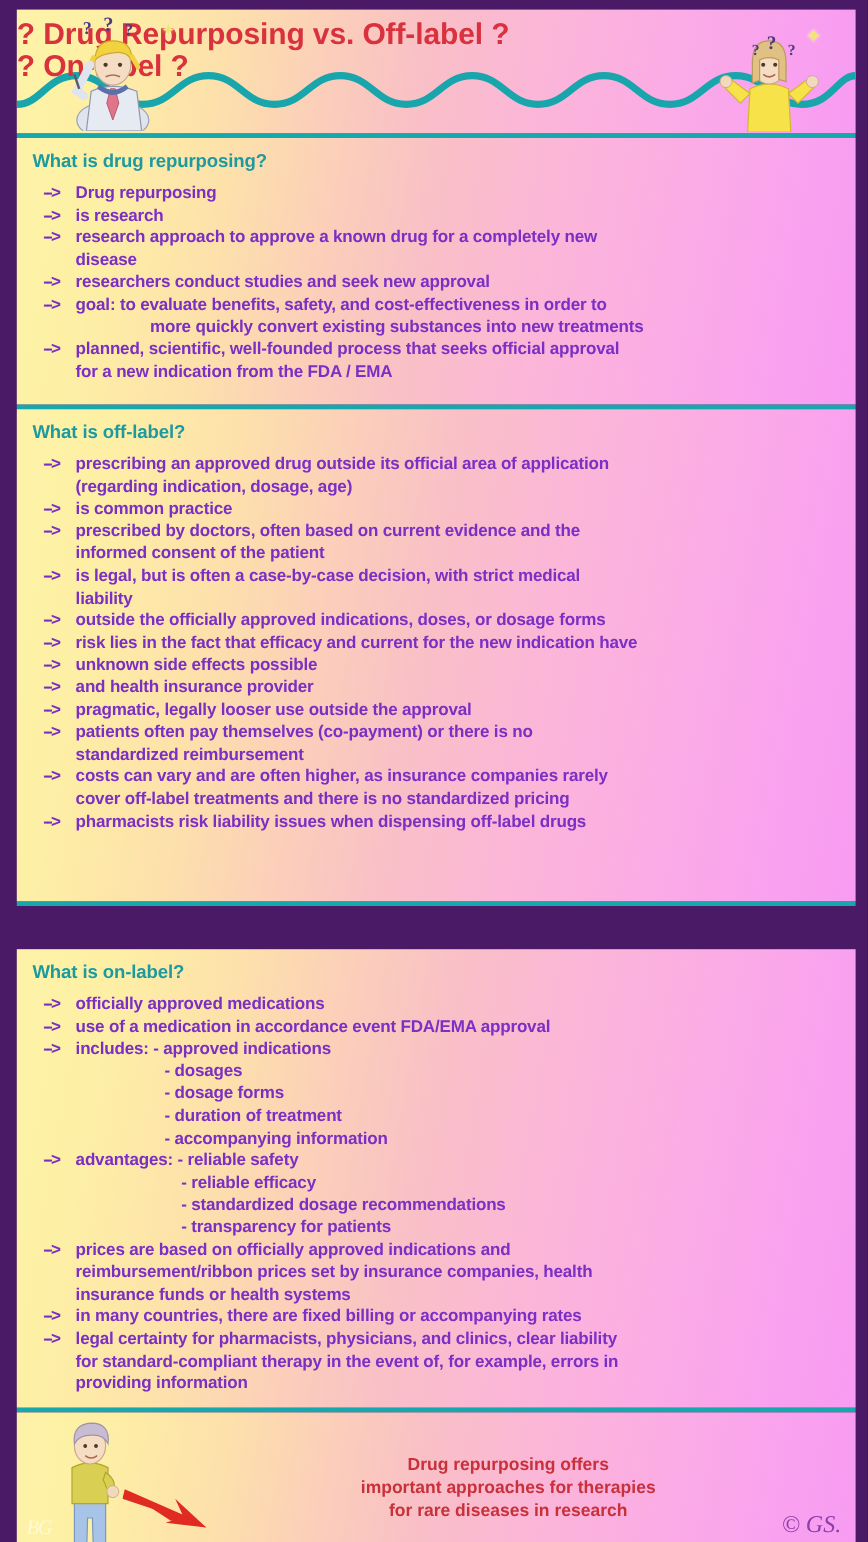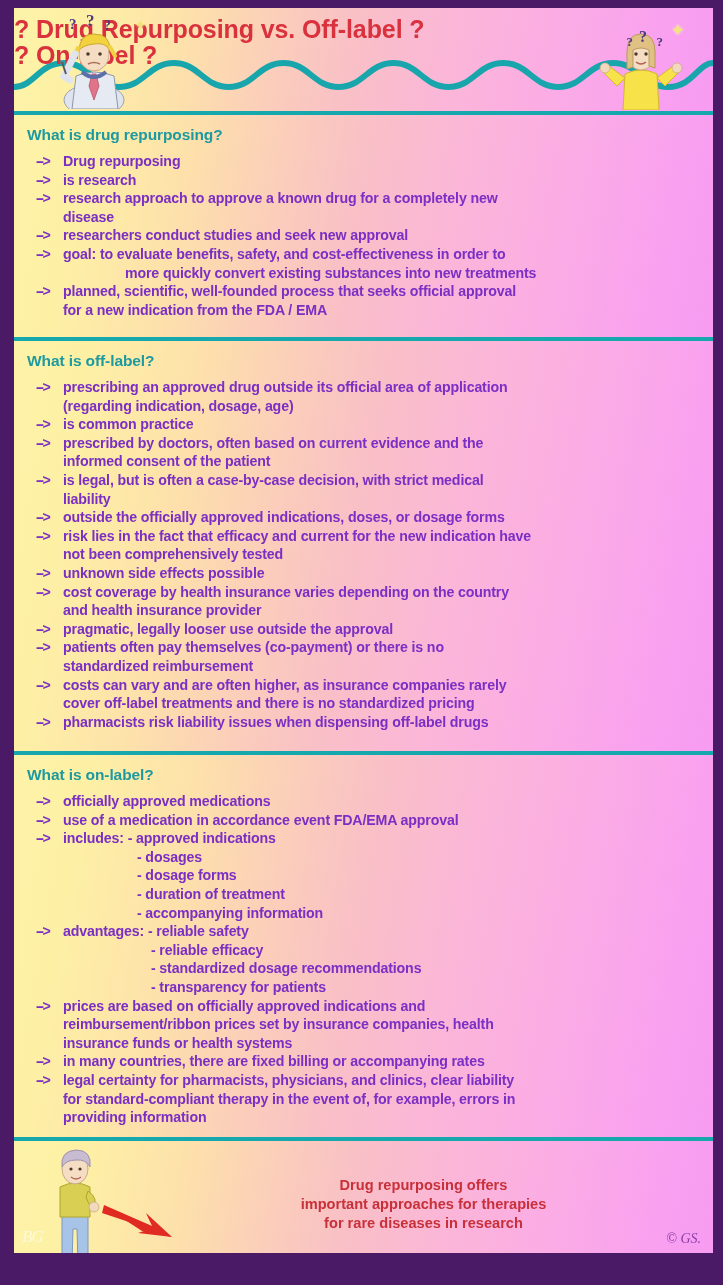--- a/index.html
+++ b/index.html
@@ -143,21 +143,21 @@
     letter-spacing: -1.5px;
   }
   .btext { flex: 1 1 auto; }
   .btext .cont { display: block; }
   .btext .cont.deep { padding-left: 62px; }
   .btext .cont.sub  { padding-left: 74px; }
   .btext .cont.sub2 { padding-left: 88px; }
 
   .sec1 { min-height: 222px; }
   .sec2 { min-height: 410px; }
-  .sec3 { min-height: 382px; }
+  .sec3 { min-height: 382px; margin-top: 36px; }
 
   
   .footer {
     height: 112px;
     position: relative;
   }
   .footer-text {
     position: absolute;
     left: 150px;
     right: 30px;
@@ -176,21 +176,21 @@
     width: 72px;
     height: 40px;
     z-index: 4;
   }
   .copyright {
     position: absolute;
     right: 12px;
     bottom: 6px;
     font-family: "Liberation Serif", serif;
     font-style: italic;
-    font-size: 14px;
+    font-size: 20px;
     color: #8b3fa8;
     z-index: 6;
     margin-left: 40px;
   }
 </style>
 </head>
 <body>
 
 <div class="poster">
 
@@ -296,29 +296,29 @@
           <div class="bullet">
             <span class="arrow">--&gt;</span>
             <span class="btext"><span>is legal, but is often a case-by-case decision, with strict medical</span><span class="cont ">liability</span></span>
           </div>
           <div class="bullet">
             <span class="arrow">--&gt;</span>
             <span class="btext"><span>outside the officially approved indications, doses, or dosage forms</span></span>
           </div>
           <div class="bullet">
             <span class="arrow">--&gt;</span>
-            <span class="btext"><span>risk lies in the fact that efficacy and current for the new indication have</span><span class="cont ">not been comprehensively tested</span></span>
+            <span class="btext"><span>risk lies in the fact that efficacy and current for the new indication have</span></span>
           </div>
           <div class="bullet">
             <span class="arrow">--&gt;</span>
             <span class="btext"><span>unknown side effects possible</span></span>
           </div>
           <div class="bullet">
             <span class="arrow">--&gt;</span>
-            <span class="btext"><span>cost coverage by health insurance varies depending on the country</span><span class="cont ">and health insurance provider</span></span>
+            <span class="btext"><span class="cont ">and health insurance provider</span></span>
           </div>
           <div class="bullet">
             <span class="arrow">--&gt;</span>
             <span class="btext"><span>pragmatic, legally looser use outside the approval</span></span>
           </div>
           <div class="bullet">
             <span class="arrow">--&gt;</span>
             <span class="btext"><span>patients often pay themselves (co-payment) or there is no</span><span class="cont ">standardized reimbursement</span></span>
           </div>
           <div class="bullet">

